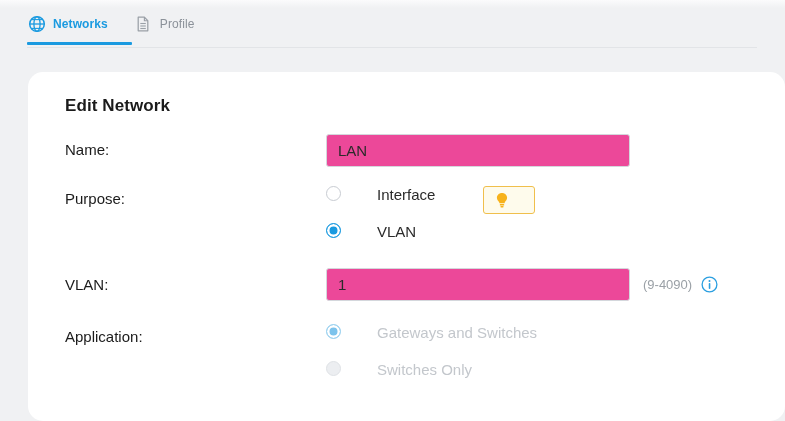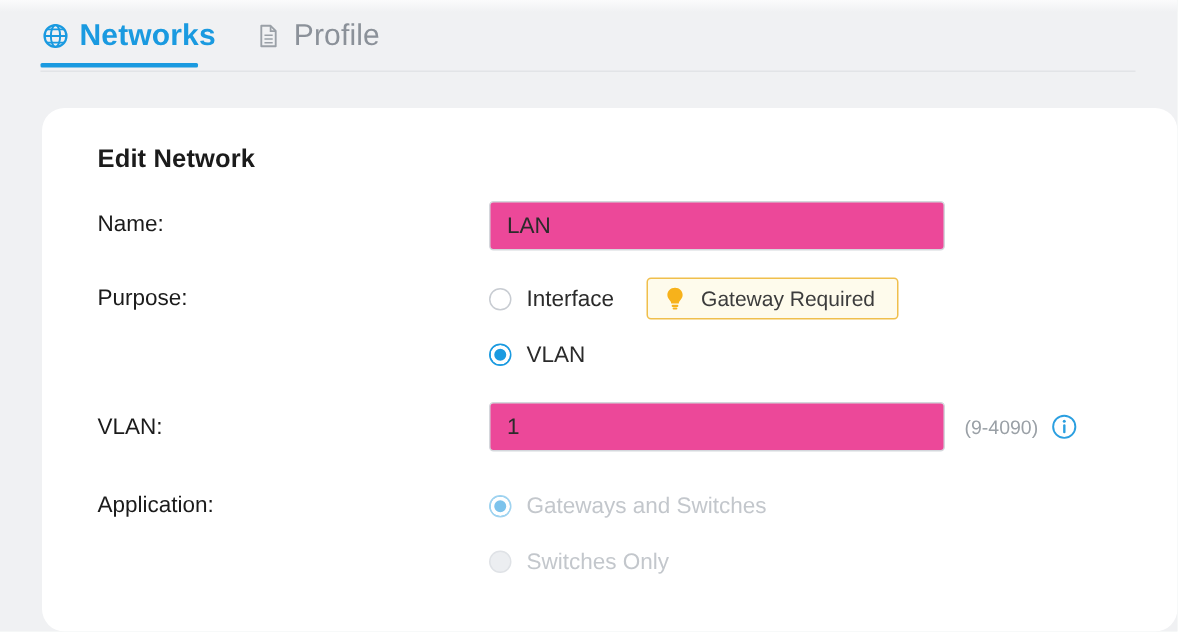--- a/index.html
+++ b/index.html
@@ -63,21 +63,21 @@
   }
   .tab .tab-ico {
     display: inline-flex;
     align-items: center;
     justify-content: center;
     width: 19px;
     height: 19px;
     margin-right: 7px;
   }
   .tab .tab-label {
-    font-size: 20px;
+    font-size: 12px;
     color: #8b9199;
     letter-spacing: .1px;
     white-space: nowrap;
   }
   .tab.active .tab-label {
     color: #1a9ae0;
     font-weight: bold;
   }
   .tab.active .tab-accent {
     position: absolute;
@@ -171,22 +171,22 @@
     justify-content: center;
     margin-left: 9px;
     width: 17px;
     height: 17px;
     cursor: pointer;
   }
 
   
   .radio-line {
     display: flex;
-    align-items: center;
     height: 26px;
+    gap: 26px;
   }
   .radio-line + .radio-line { margin-top: 11px; }
 
   .radio {
     box-sizing: border-box;
     width: 15px;
     height: 15px;
     border-radius: 50%;
     border: 1px solid #c8ccd2;
     background: #fff;
@@ -312,21 +312,20 @@
             <span class="badge">
               <span class="badge-ico">
                 <svg width="14" height="16" viewBox="0 0 14 16" aria-hidden="true">
                   <path d="M7 .9 C3.9 .9 1.9 3.1 1.9 5.7 c0 2.0 1.3 3.0 2.1 4.2
                            .35 .5 .45 1.0 .45 1.4 h5.1 c0 -.4 .1 -.9 .45 -1.4
                            .8 -1.2 2.1 -2.2 2.1 -4.2 C12.1 3.1 10.1 .9 7 .9 z" fill="#f7b21b"></path>
                   <rect x="4.8" y="12.1" width="4.4" height="1.5" rx=".6" fill="#f7b21b"></rect>
                   <rect x="5.4" y="14.0" width="3.2" height="1.4" rx=".7" fill="#f7b21b"></rect>
                 </svg>
               </span>
-              <span class="badge-text">Gateway Required</span>
             </span>
           </div>
 
           <div class="radio-line">
             <span class="radio checked"></span>
             <span class="radio-text">VLAN</span>
           </div>
 
         </div>
       </div>

